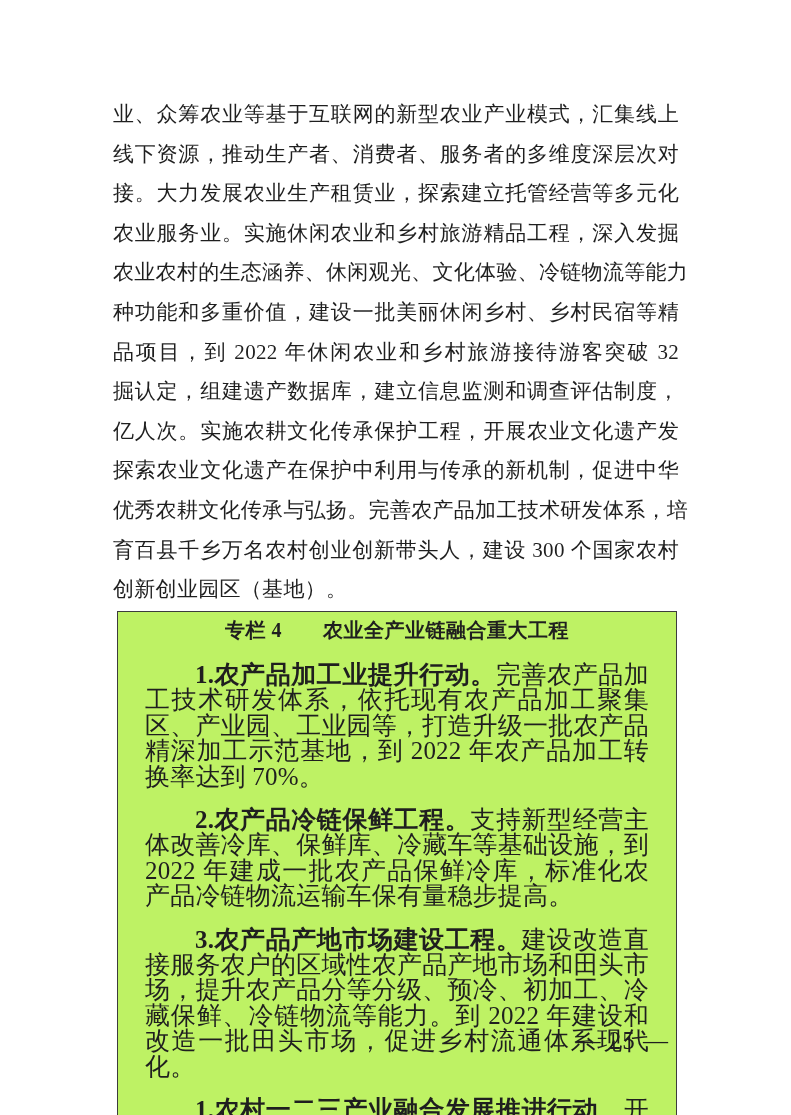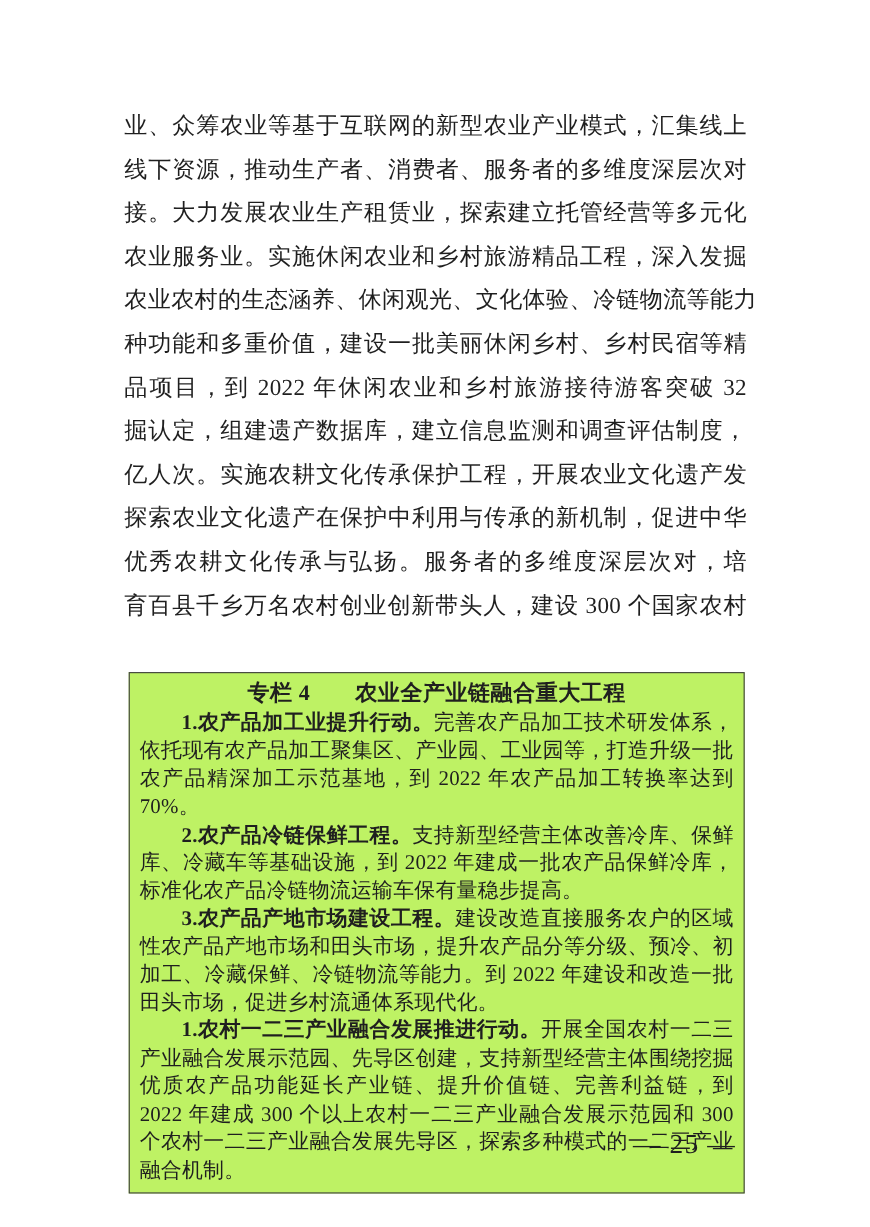--- a/index.html
+++ b/index.html
@@ -52,22 +52,22 @@
   }
   .box-title {
     font-size: 20px;
     font-weight: bold;
     text-align: center;
     line-height: 27px;
     margin: 0 0 1px 0;
     letter-spacing: 0.5px;
   }
   .box-item {
-    margin: 0;
-    font-size: 19px;
+    margin: 18px;
+    font-size: 25px;
     line-height: 25.4px;
     text-align: justify;
     text-indent: 2em;
     letter-spacing: 0.2px;
   }
   .box-item b {
     font-weight: bold;
   }
   
   .footer {
@@ -88,22 +88,23 @@
       <div class="body-line">业、众筹农业等基于互联网的新型农业产业模式，汇集线上</div>
       <div class="body-line">线下资源，推动生产者、消费者、服务者的多维度深层次对</div>
       <div class="body-line">接。大力发展农业生产租赁业，探索建立托管经营等多元化</div>
       <div class="body-line">农业服务业。实施休闲农业和乡村旅游精品工程，深入发掘</div>
       <div class="body-line">农业农村的生态涵养、休闲观光、文化体验、冷链物流等能力</div>
       <div class="body-line">种功能和多重价值，建设一批美丽休闲乡村、乡村民宿等精</div>
       <div class="body-line">品项目，到 2022 年休闲农业和乡村旅游接待游客突破 32</div>
       <div class="body-line">掘认定，组建遗产数据库，建立信息监测和调查评估制度，</div>
       <div class="body-line">亿人次。实施农耕文化传承保护工程，开展农业文化遗产发</div>
       <div class="body-line">探索农业文化遗产在保护中利用与传承的新机制，促进中华</div>
-      <div class="body-line">优秀农耕文化传承与弘扬。服务者的多维度深层次对，培</div>
+      <div class="body-line">优秀农耕文化传承与弘扬。完善农产品加工技术研发体系，培</div>
       <div class="body-line">育百县千乡万名农村创业创新带头人，建设 300 个国家农村</div>
+      <div class="body-line last">创新创业园区（基地）。</div>
     </div>
 
   <div class="callout-box">
     <div class="box-title">专栏 4　　农业全产业链融合重大工程</div>
     <div>
         <p class="box-item"><b>1.农产品加工业提升行动。</b><span>完善农产品加工技术研发体系，依托现有农产品加工聚集区、产业园、工业园等，打造升级一批农产品精深加工示范基地，到 2022 年农产品加工转换率达到 70%。</span></p>
         <p class="box-item"><b>2.农产品冷链保鲜工程。</b><span>支持新型经营主体改善冷库、保鲜库、冷藏车等基础设施，到 2022 年建成一批农产品保鲜冷库，标准化农产品冷链物流运输车保有量稳步提高。</span></p>
         <p class="box-item"><b>3.农产品产地市场建设工程。</b><span>建设改造直接服务农户的区域性农产品产地市场和田头市场，提升农产品分等分级、预冷、初加工、冷藏保鲜、冷链物流等能力。到 2022 年建设和改造一批田头市场，促进乡村流通体系现代化。</span></p>
         <p class="box-item"><b>1.农村一二三产业融合发展推进行动。</b><span>开展全国农村一二三产业融合发展示范园、先导区创建，支持新型经营主体围绕挖掘优质农产品功能延长产业链、提升价值链、完善利益链，到 2022 年建成 300 个以上农村一二三产业融合发展示范园和 300 个农村一二三产业融合发展先导区，探索多种模式的一二三产业融合机制。</span></p>
       </div>

